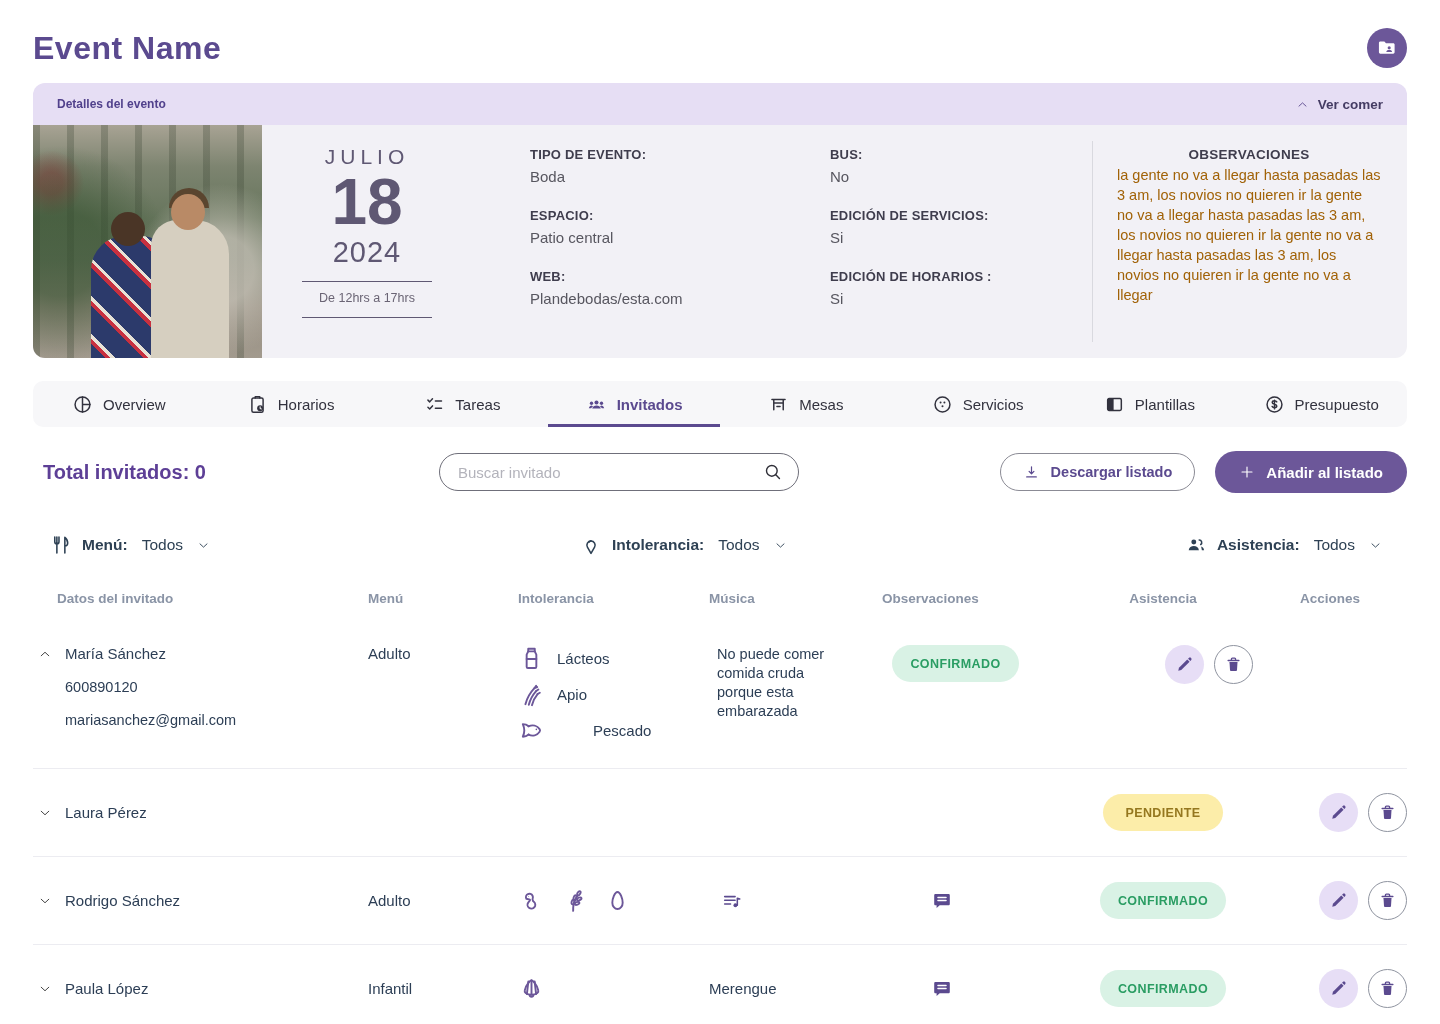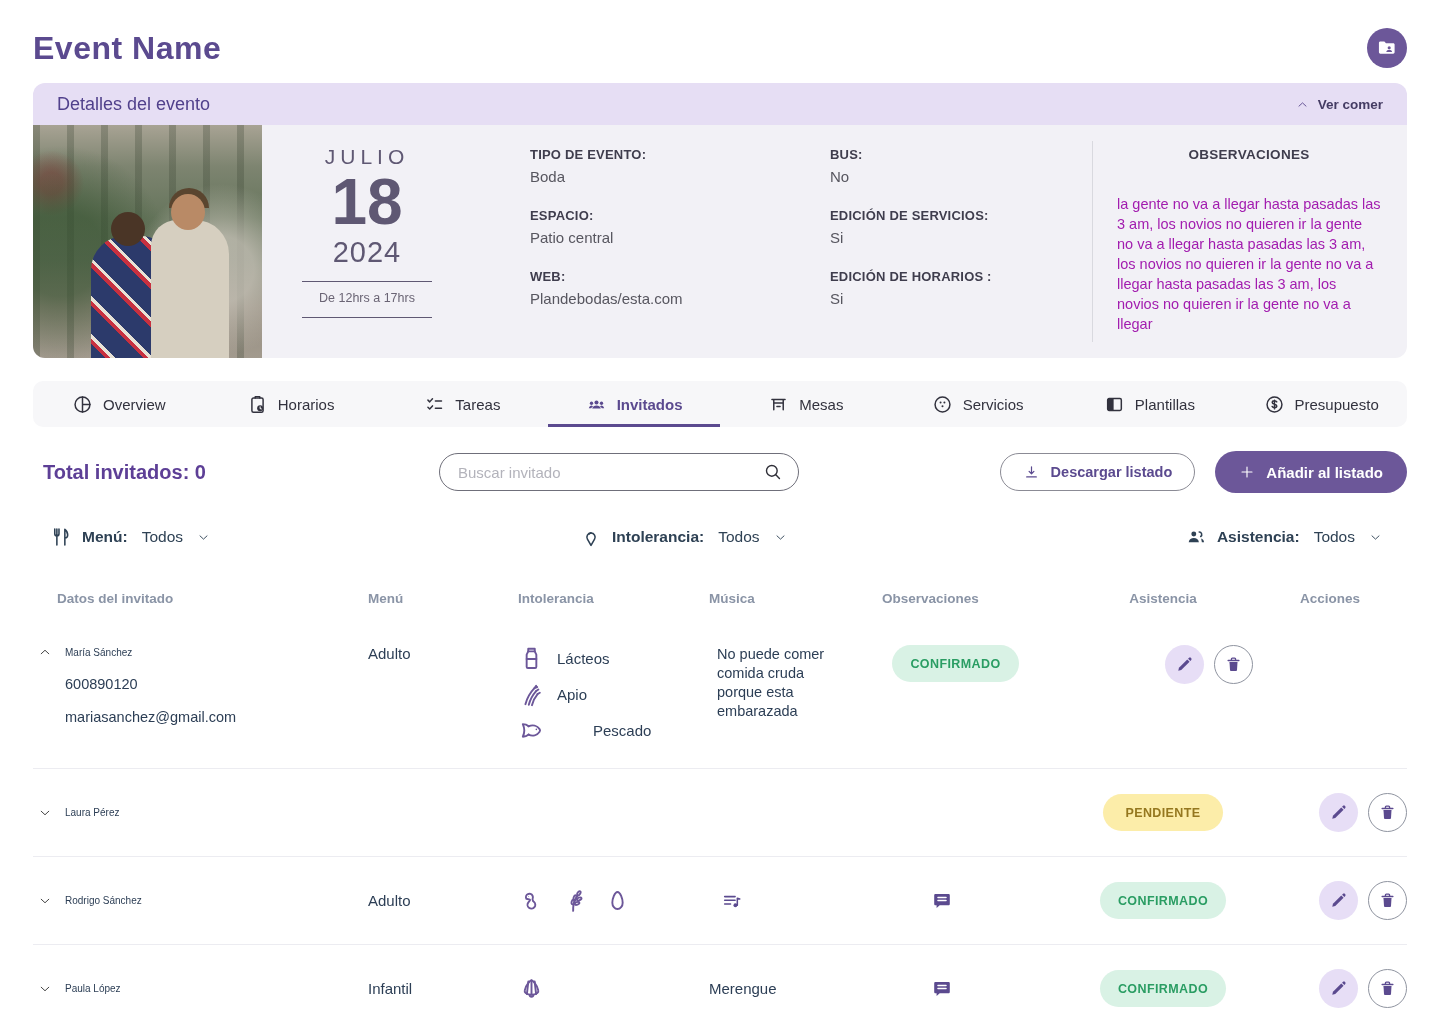--- a/index.html
+++ b/index.html
@@ -22,21 +22,21 @@
   .hdr{display:flex;align-items:center;justify-content:space-between;padding-top:26px;height:70px;}
   .hdr h1{font-size:32px;font-weight:600;color:var(--accent-dark);letter-spacing:.5px;}
   .hdr-btn{width:40px;height:40px;border-radius:50%;background:var(--accent);border:none;
     display:flex;align-items:center;justify-content:center;cursor:pointer;}
   .hdr-btn .icn{width:22px;height:22px;}
 
   
   .card{margin-top:13px;}
   .card-bar{height:42px;background:var(--bar-bg);border-radius:12px 12px 0 0;
     display:flex;align-items:center;justify-content:space-between;padding:0 24px;}
-  .card-bar .bar-title{font-size:18px;font-weight:400;color:#51418c;}
+  .card-bar .bar-title{font-size:12px;font-weight:700;color:#51418c;}
   .collapse{display:flex;align-items:center;gap:9px;font-size:13.5px;font-weight:700;color:#443c63;cursor:pointer;}
   .collapse .icn{width:13px;height:13px;color:#5b4a8f;}
   .card-body{height:233px;background:var(--panel-bg);border-radius:0 0 12px 12px;display:flex;position:relative;}
 
   .photo{width:229px;height:233px;flex:none;border-radius:0 0 0 12px;overflow:hidden;position:relative;
     background:
       linear-gradient(180deg,#a8a394 0%,#7d8470 18%,#66755c 40%,#6f7a65 58%,#948c7e 78%,#a29a8e 100%);}
   .photo::before{content:"";position:absolute;inset:0;
     background:
       radial-gradient(circle at 82% 62%,rgba(200,195,185,.75) 0 14%,transparent 36%),
@@ -62,21 +62,21 @@
   .info-col.first{margin-left:88px;width:300px;}
   .info-col.second{width:262px;}
   .field{margin-bottom:23px;}
   .field .flabel{font-size:13px;font-weight:700;color:var(--label-ink);letter-spacing:.2px;}
   .field .fvalue{font-size:15px;color:var(--muted);margin-top:6px;}
 
   .vdivider{width:1px;background:#d9d9df;margin:16px 0;}
 
   .obs{flex:1;padding:22px 26px 0 24px;}
   .obs-title{text-align:center;font-size:13.5px;font-weight:700;color:var(--label-ink);letter-spacing:.3px;}
-  .obs-text{margin-top:32px;font-size:14.5px;line-height:20px;color:#a21caf;}
+  .obs-text{margin-top:3px;font-size:14.5px;line-height:20px;color:#a16207;}
 
   
   .tabbar{margin-top:23px;height:46px;background:#f7f7f9;border-radius:10px;display:flex;}
   .tab{flex:1;display:flex;align-items:center;justify-content:center;gap:10px;
     font-size:15px;color:#32323e;cursor:pointer;position:relative;}
   .tab .icn{width:21px;height:21px;}
   .tab.active{color:var(--accent-dark);font-weight:700;}
   .tab.active::after{content:"";position:absolute;left:0;right:0;bottom:0;height:3px;background:var(--accent-dark);}
 
   
@@ -93,21 +93,21 @@
     font-weight:700;font-size:14.5px;padding:0 22px;display:flex;align-items:center;gap:11px;cursor:pointer;
     font-family:"Liberation Sans",sans-serif;}
   .btn-outline .icn{width:17px;height:17px;}
   .btn-fill{height:42px;border:none;border-radius:21px;background:var(--accent);color:#fff;
     font-weight:700;font-size:15px;padding:0 24px;display:flex;align-items:center;gap:11px;cursor:pointer;
     font-family:"Liberation Sans",sans-serif;}
   .btn-fill .icn{width:16px;height:16px;}
 
   
   .filterbar{margin-top:33px;height:30px;position:relative;}
-  .fgroup{position:absolute;top:0;display:flex;align-items:center;gap:10px;font-size:15.5px;color:#2e4154;cursor:pointer;}
+  .fgroup{position:absolute;top:8px;display:flex;align-items:center;gap:10px;font-size:15.5px;color:#2e4154;cursor:pointer;}
   .fgroup .icn{width:22px;height:22px;color:#2e4154;}
   .fgroup b{font-weight:700;}
   .fgroup .fval{margin-left:4px;}
   .fgroup .chev{width:13px;height:13px;margin-left:4px;}
   .fg0{left:17px;} .fg1{left:547px;} .fg2{right:25px;}
 
   
   .table{margin-top:27px;}
   .tgrid{display:grid;grid-template-columns:300px 150px 190px 165px 235px 180px 154px;}
   .thead{padding:8px 0 15px;}
@@ -116,21 +116,21 @@
   .c4{padding-left:36px;} .c5{padding-left:44px;}
   .c6{display:flex;justify-content:center;} .c7{display:flex;justify-content:center;}
   .th.c6,.th.c7{padding-left:0;}
 
   .trow{border-bottom:1px solid var(--line);padding:24px 0;align-items:center;}
   .trow.expanded{align-items:start;}
   .trow.compact{min-height:79px;}
   .cell.c1{padding-left:5px;}
   .name-row{display:flex;align-items:center;gap:13px;}
   .row-chevron{width:14px;height:14px;color:#444;cursor:pointer;flex:none;}
-  .guest-name{font-size:10px;color:var(--ink);}
+  .guest-name{font-size:15px;color:var(--ink);}
   .guest-detail{font-size:14.5px;color:var(--ink);margin-left:27px;margin-top:17px;}
 
   .menu-val{font-size:15px;color:var(--ink);}
   .intol-item{display:flex;align-items:center;gap:12px;margin-bottom:9px;}
   .intol-item:last-child{margin-bottom:0;gap:48px;}
   .intol-item .icn,.intol-icons .icn{width:27px;height:27px;color:var(--accent);}
   .intol-label{font-size:15px;color:var(--ink);}
   .intol-icons{display:flex;align-items:center;gap:16px;}
   .music-list .music-item{font-size:15px;color:var(--ink);margin-bottom:13px;}
   .music-list .music-item:last-child{margin-bottom:0;}

